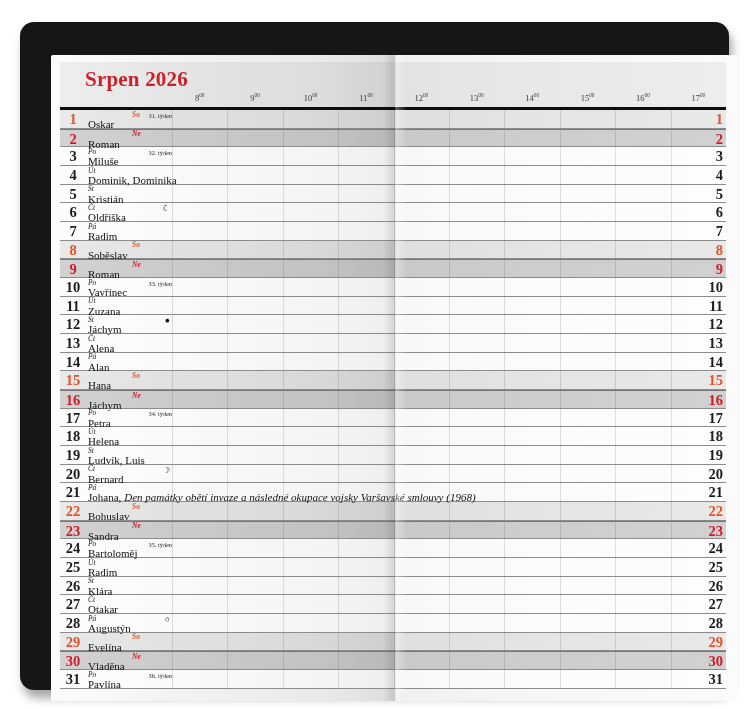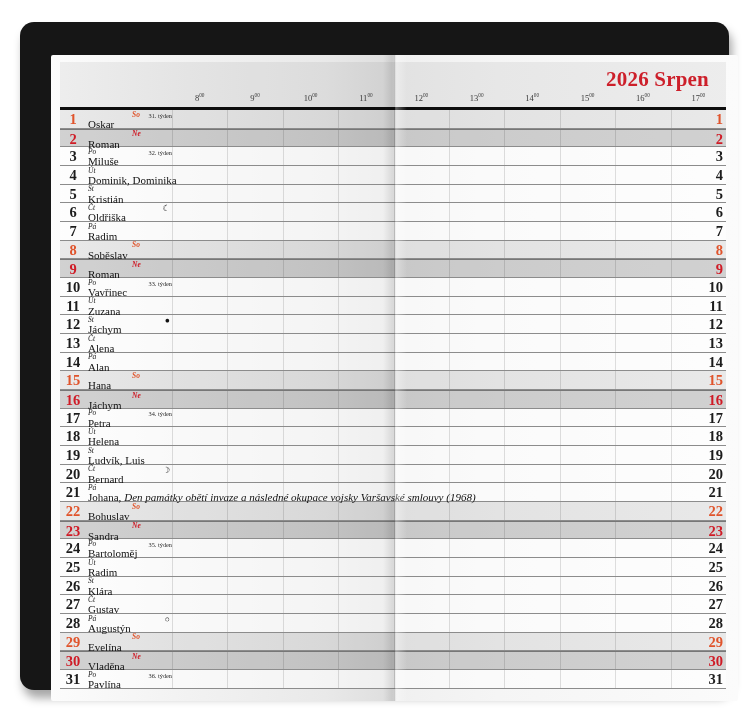--- a/index.html
+++ b/index.html
@@ -82,21 +82,21 @@
     position:absolute;left:86px;width:24px;top:1px;text-align:right;
     font-size:8.5px;color:#111;z-index:3;line-height:9px;
   }
 </style>
 </head>
 <body>
 
 <div class="cover">
   <div class="pages">
     <div class="header-band"></div>
-    <div class="title title-right">2026 Srpen</div>
+    <div class="title title-left">Srpen 2026</div>
     <div class="hours">
         <span class="hour"><span>8</span><sup>00</sup></span>
         <span class="hour"><span>9</span><sup>00</sup></span>
         <span class="hour"><span>10</span><sup>00</sup></span>
         <span class="hour"><span>11</span><sup>00</sup></span>
         <span class="hour"><span>12</span><sup>00</sup></span>
         <span class="hour"><span>13</span><sup>00</sup></span>
         <span class="hour"><span>14</span><sup>00</sup></span>
         <span class="hour"><span>15</span><sup>00</sup></span>
         <span class="hour"><span>16</span><sup>00</sup></span>
@@ -641,21 +641,21 @@
             <div class="cell"></div>
             <div class="cell"></div>
             <div class="cell"></div>
             <div class="cell"></div>
             <div class="cell"></div>
             <div class="cell"></div>
           </div>
           <div class="num num-left">27</div>
           <div class="info">
             <div class="wd">Čt</div>
-            <div class="nameline"><span>Gustav</span></div>
+            <div class="nameline"><span>Otakar</span></div>
           </div>
           <div class="num num-right">27</div>
         </div>
         <div class="day-row wk">
           <div class="cells">
             <div class="cell"></div>
             <div class="cell"></div>
             <div class="cell"></div>
             <div class="cell"></div>
             <div class="cell"></div>

